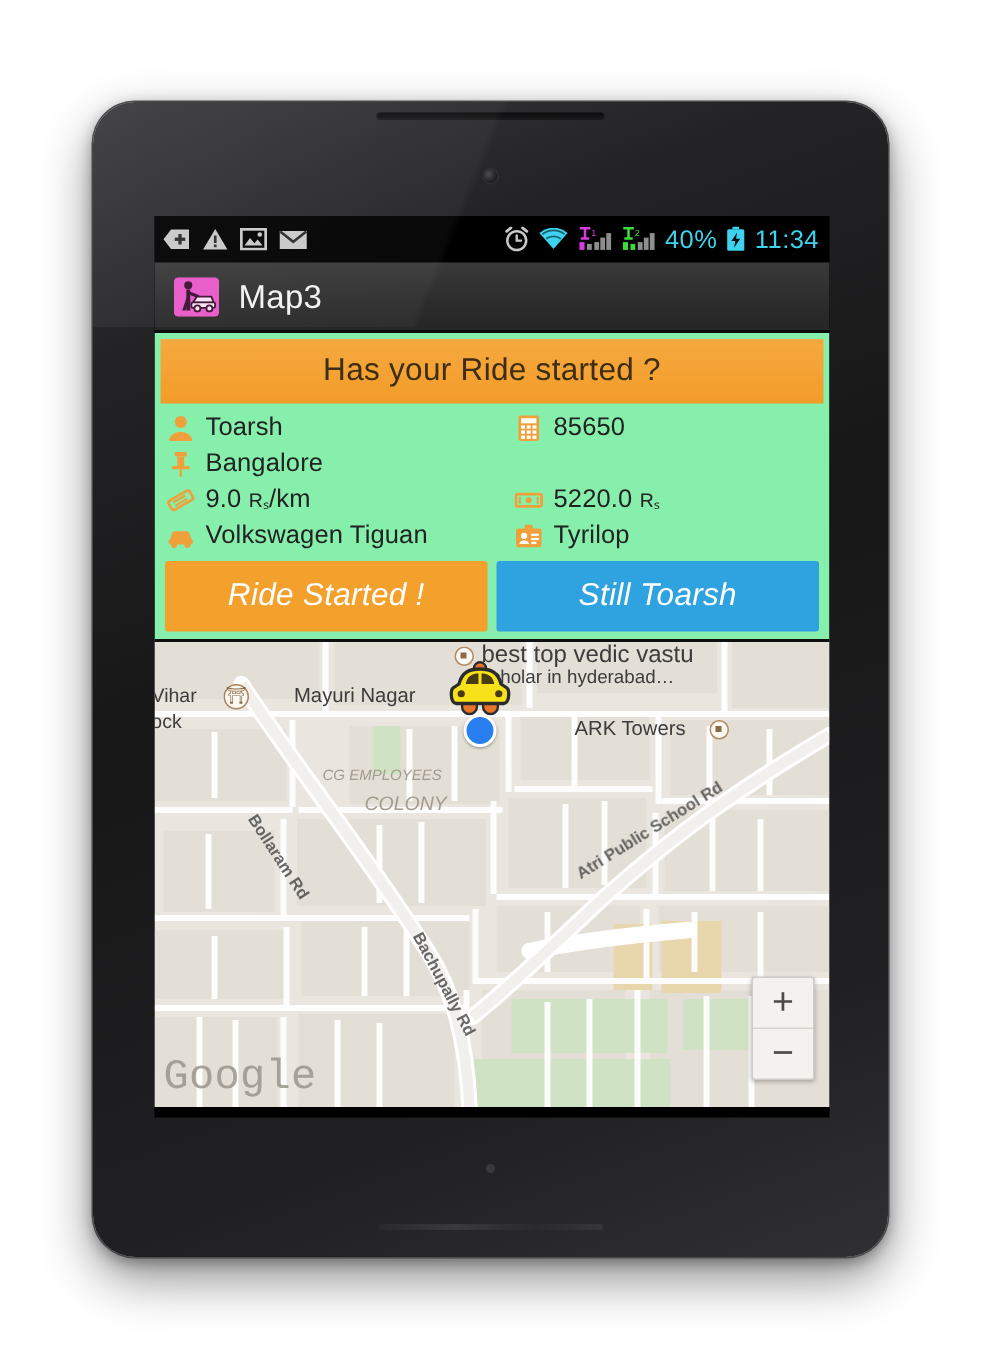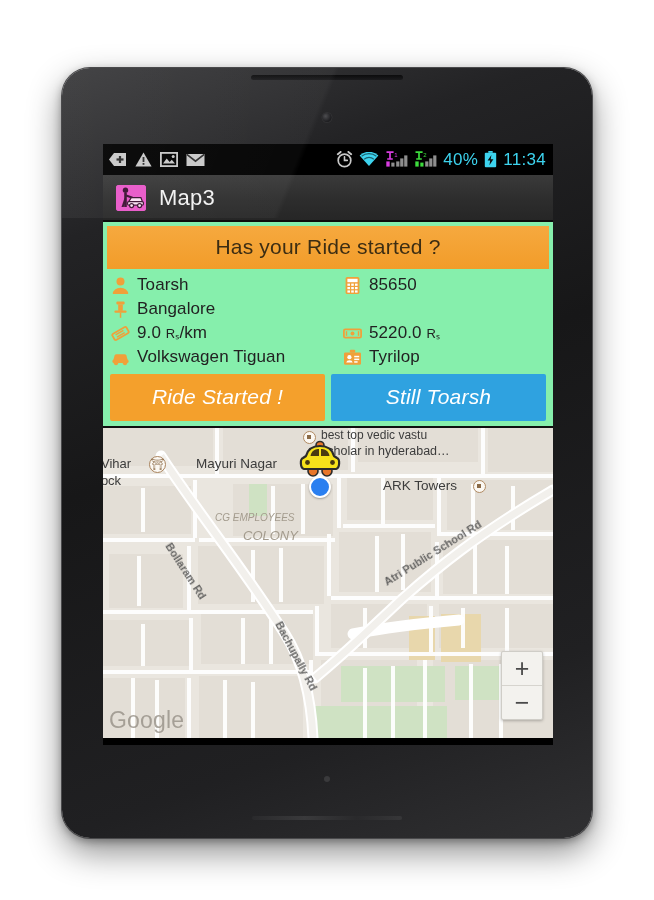--- a/index.html
+++ b/index.html
@@ -198,22 +198,22 @@
     overflow:hidden;
   }
   .zbtn{
     height:33px;display:flex;align-items:center;justify-content:center;
     color:#4a4a4a;font-size:25px;line-height:1;cursor:pointer;
     user-select:none;
   }
   #zoom-in{border-bottom:1px solid #d6d4ce;}
   #google-wm{
     position:absolute;left:6px;bottom:4px;
-    font-family:Liberation Sans, sans-serif;
-    font-size:23px;color:#9b958c;
+    font-family:Liberation Mono, monospace;
+    font-size:28px;color:#9b958c;
     letter-spacing:.2px;
     opacity:.85;
   }
 </style>
 </head>
 <body>
 
 <div id="device">
   <div id="speaker"></div>
   <div id="front-cam"></div>
@@ -509,21 +509,21 @@
         <g fill="#4d4d4d" font-family="Liberation Sans, sans-serif" font-size="11" font-weight="bold" opacity=".85">
           <text transform="translate(62,118) rotate(57)">Bollaram Rd</text>
           <text transform="translate(172,196) rotate(62)">Bachupally Rd</text>
           <text transform="translate(284,158) rotate(-32)">Atri Public School Rd</text>
         </g>
       </svg>
 
       <div class="maplbl" style="left:-2px;top:28px;font-size:13px;">Vihar</div>
       <div class="maplbl" style="left:-5px;top:45px;font-size:13px;">lock</div>
       <div class="maplbl" style="left:93px;top:28px;font-size:13.5px;">Mayuri Nagar</div>
-      <div class="maplbl" style="left:218px;top:0px;font-size:12px;">best top vedic vastu</div>
+      <div class="maplbl" style="left:218px;top:0px;font-size:16px;">best top vedic vastu</div>
       <div class="maplbl" style="left:218px;top:16px;font-size:12.5px;">scholar in hyderabad…</div>
       <div class="maplbl" style="left:280px;top:50px;font-size:13.5px;">ARK Towers</div>
       <div class="maplbl" style="left:112px;top:84px;font-size:10px;font-style:italic;color:#a39b8d;">CG EMPLOYEES</div>
       <div class="maplbl" style="left:140px;top:100px;font-size:13px;font-style:italic;color:#a39b8d;">COLONY</div>
 
       <div class="poi-dot" style="left:200px;top:3px;"></div>
       <div class="poi-dot" style="left:370px;top:52px;"></div>
       <div id="metro-dot" style="left:46px;top:28px;">⛩</div>
 
       <div id="bluedot" style="left:206px;top:48px;"></div>

